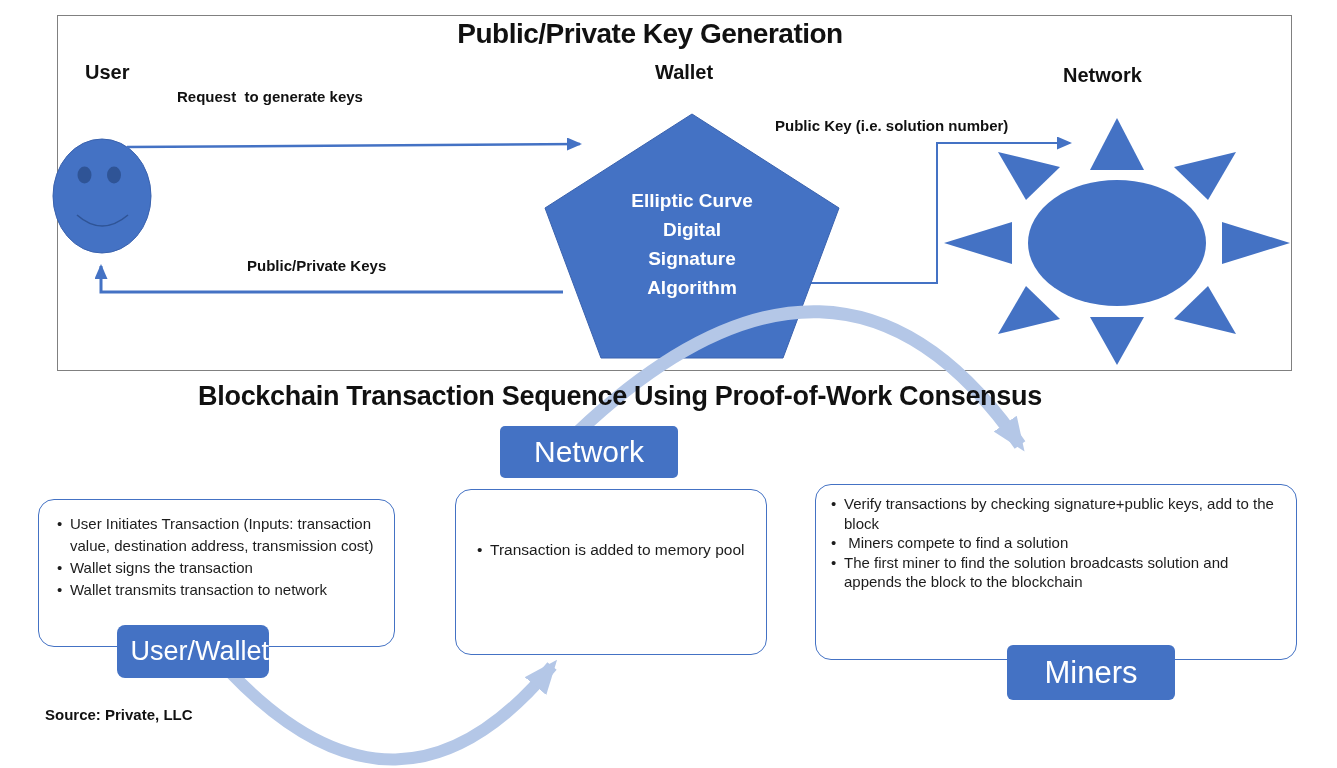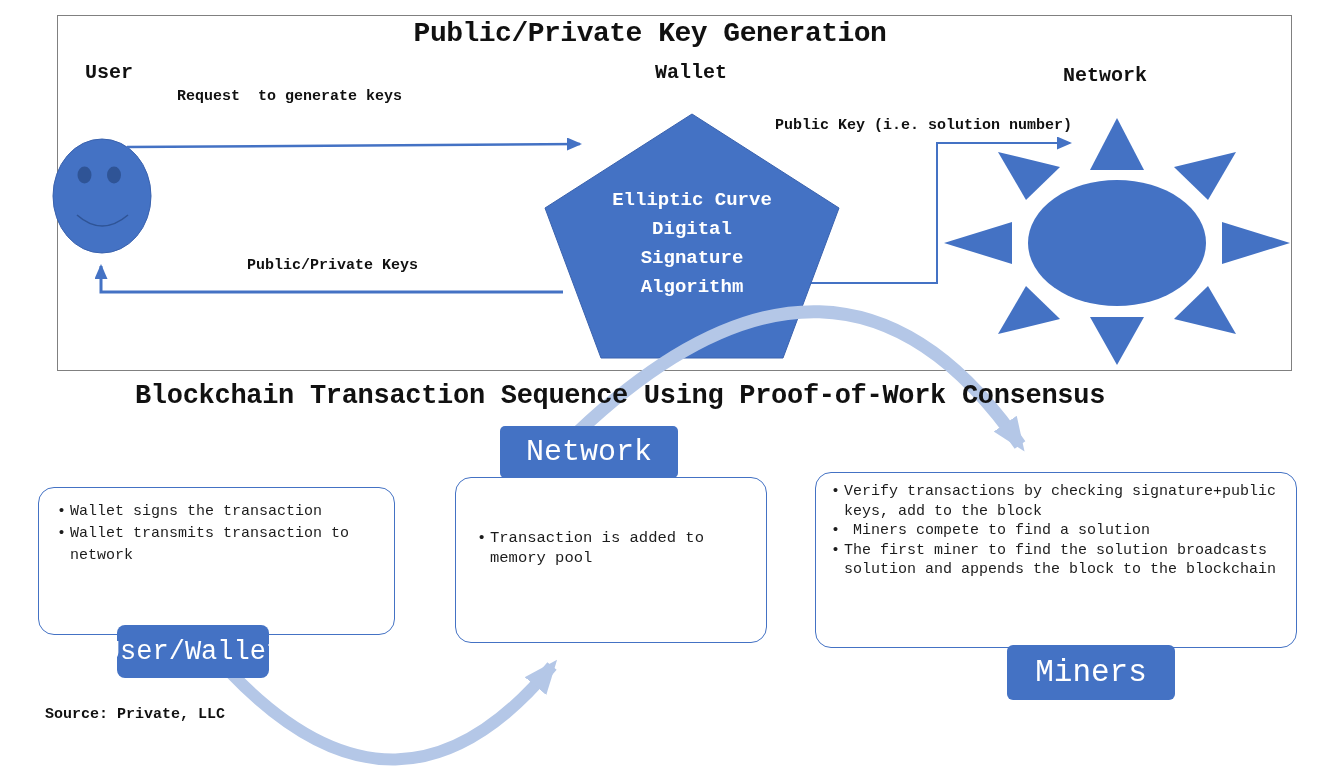--- a/index.html
+++ b/index.html
@@ -1,52 +1,52 @@
 <!DOCTYPE html>
 <html><head>
 <meta charset="utf-8">
 <style>
   * { margin:0; padding:0; box-sizing:border-box; }
   html,body { background:#fff; }
   #slide {
     position:relative; width:1337px; height:768px; overflow:hidden;
-    background:#ffffff; font-family:Liberation Mono, monospace;
+    background:#ffffff; font-family:Liberation Sans, sans-serif;
   }
   .abs { position:absolute; }
   #outer-rect { left:57px; top:15px; width:1235px; height:356px;
     border:1.5px solid #808080; z-index:0; }
   svg.layer { position:absolute; left:0; top:0; width:1337px; height:768px;
     pointer-events:none; }
   #shapes-layer { z-index:1; }
   #arcs-layer { z-index:2; }
   .txt { z-index:3; color:#111; }
   .big-title { font-size:28px; font-weight:bold; letter-spacing:-0.5px; text-align:center; }
   .actor-label { font-size:20px; font-weight:bold; }
   .arrow-label { font-size:15px; font-weight:bold; white-space:pre; }
   #pentagon-text { left:592px; top:186px; width:200px; text-align:center;
     color:#ffffff; font-size:19px; font-weight:bold; line-height:29px; z-index:3; }
   .seq-heading { left:0; top:381px; width:1240px; text-align:center;
     font-size:27px; font-weight:bold; letter-spacing:-0.3px; z-index:3; }
   .bullet-box { background:#ffffff; border:1.3px solid #4472C4; border-radius:16px;
-    z-index:3; font-size:15px; color:#1c1c1c; }
+    z-index:3; font-size:15px; color:#1c1c1c;margin-top:12px; }
   .bullet-box ul { list-style:none; }
   .bullet-box li { position:relative; padding-left:14px; white-space:pre-wrap; }
   .bullet-box li::before { content:"\2022"; position:absolute; left:1px; }
   #box-user-wallet { left:38px; top:487px; width:357px; height:148px;
     padding:13px 14px 0 17px; line-height:22px; }
   #box-network { left:455px; top:477px; width:312px; height:166px;
     padding:50px 14px 0 20px; line-height:20px; font-size:15.5px; }
   #box-miners { left:815px; top:472px; width:482px; height:176px;
     padding:9px 10px 0 14px; line-height:19.5px; }
   .tag-btn { background:#4472C4; color:#ffffff; display:flex; align-items:center;
     justify-content:center; z-index:4; }
   #tag-network { left:500px; top:426px; width:178px; height:52px;
     border-radius:5px; font-size:30px; }
   #tag-user-wallet { left:117px; top:625px; width:152px; height:53px;
-    border-radius:8px; font-size:27px; }
+    border-radius:8px; font-size:27px;justify-content:flex-end; }
   #tag-miners { left:1007px; top:645px; width:168px; height:55px;
     border-radius:6px; font-size:31px; }
   #source-label { left:45px; top:706px; font-size:15px; font-weight:bold; z-index:3; }
 </style>
 </head>
 <body>
 
 <div id="slide">
 
   <div id="outer-rect" class="abs"></div>
@@ -119,20 +119,21 @@
     <div>Elliptic Curve</div>
     <div>Digital</div>
     <div>Signature</div>
     <div>Algorithm</div>
   </div>
 
   <div class="abs txt seq-heading">Blockchain Transaction Sequence Using Proof-of-Work Consensus</div>
 
   <div id="box-user-wallet" class="abs bullet-box">
     <ul>
+      <li>User Initiates Transaction (Inputs: transaction value, destination address, transmission cost)</li>
       <li>Wallet signs the transaction</li>
       <li>Wallet transmits transaction to network</li>
     </ul>
   </div>
 
   <div id="box-network" class="abs bullet-box">
     <ul>
       <li>Transaction is added to memory pool</li>
     </ul>
   </div>

